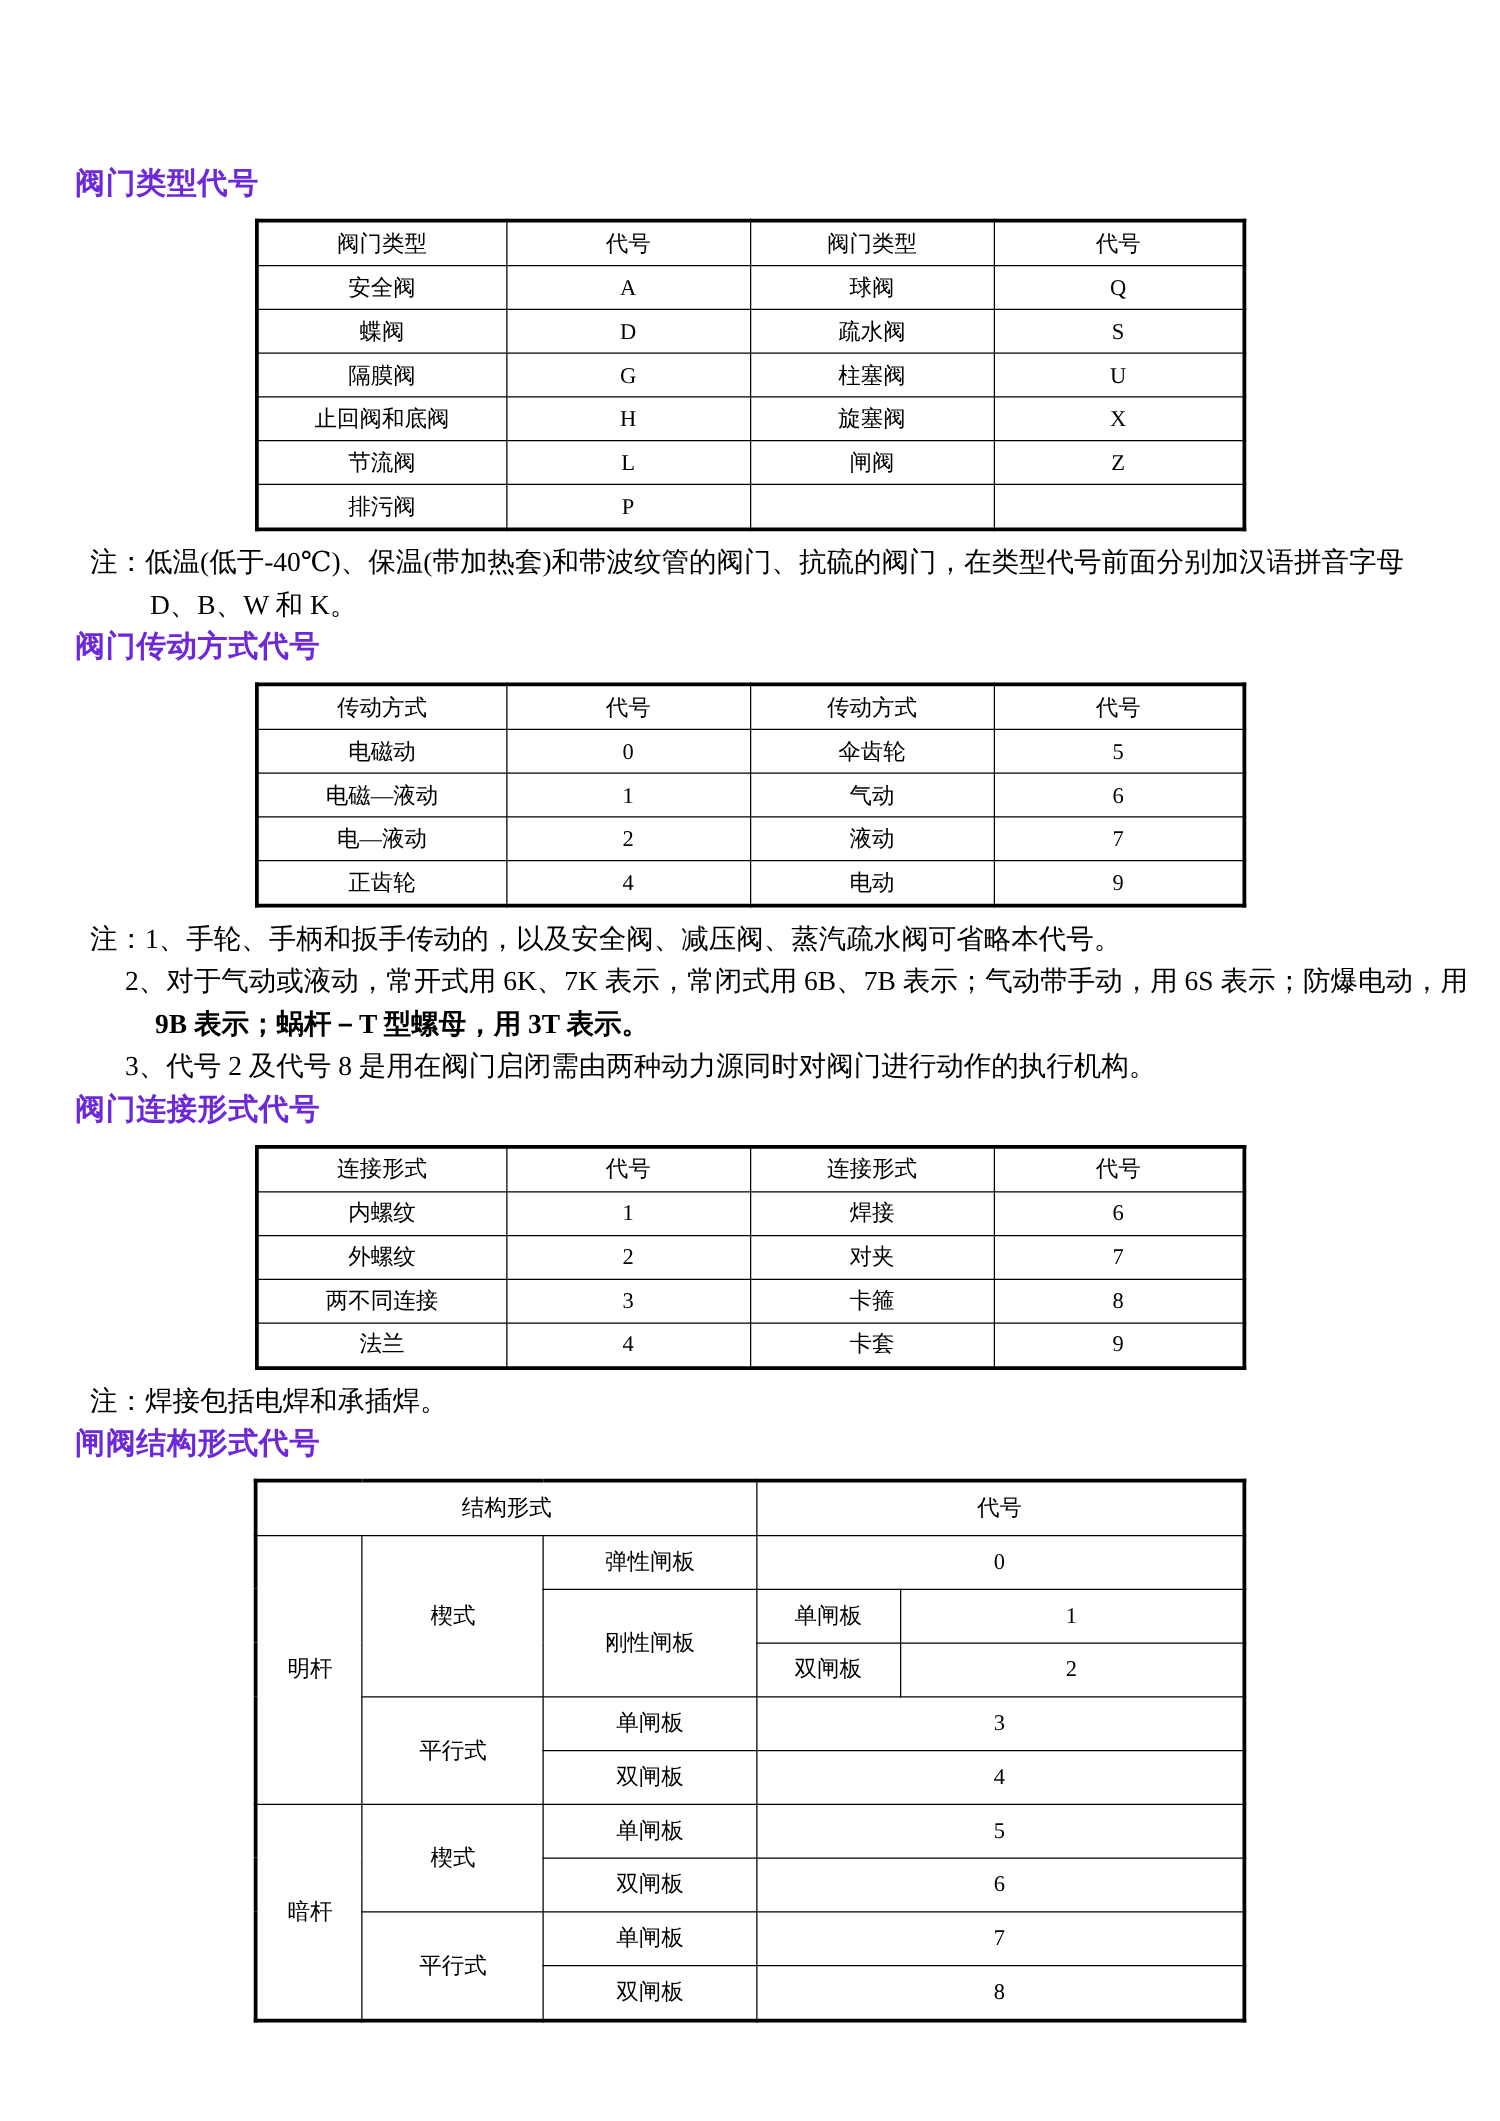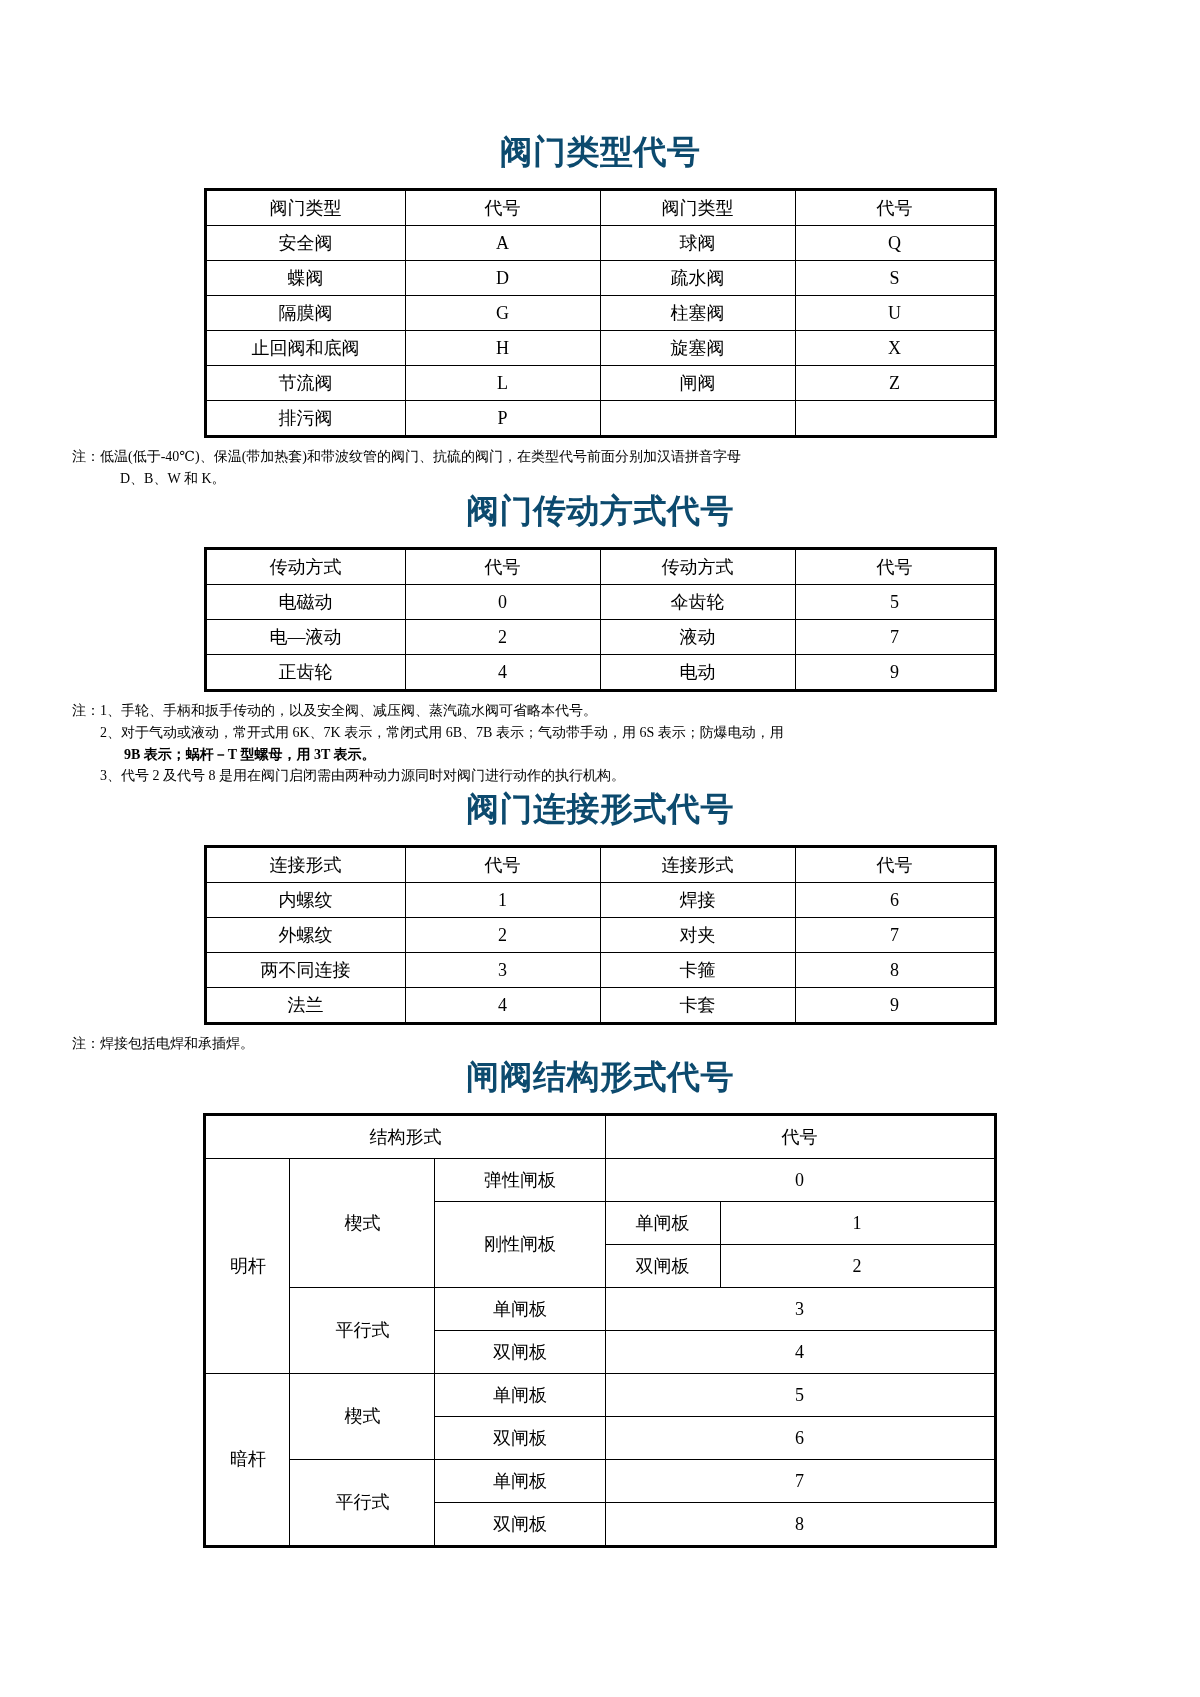--- a/index.html
+++ b/index.html
@@ -19,26 +19,25 @@
     box-sizing: border-box;
     padding: 130px 60px 40px 60px;
     position: relative;
   }
   .section {
     margin: 0 0 0 0;
   }
   h2.title {
     font-family: "DejaVu Sans", "Liberation Sans", sans-serif;
     font-weight: bold;
-    font-size: 33px;
-    text-align: center;
+    font-size: 24px;
     margin: 0 0 13px 0;
     padding: 0;
     letter-spacing: 0.5px;
-    color: #0c4a6e;
+    color: #6d28d9;
   }
   .title-sec2 { margin-top: 24px; }
   .title-sec3 { margin-top: 25px; }
   .title-sec4 { margin-top: 25px; }
 
   table.grid {
     border-collapse: collapse;
     table-layout: fixed;
     margin: 0 auto;
     width: 790px;
@@ -62,21 +61,21 @@
 
   
   table.tstruct col.s1 { width: 85px; }
   table.tstruct col.s2 { width: 145px; }
   table.tstruct col.s3 { width: 170px; }
   table.tstruct col.s4 { width: 115px; }
   table.tstruct col.s5 { width: 275px; }
   table.tstruct td { height: 38px; }
 
   .note {
-    font-size: 14px;
+    font-size: 22px;
     line-height: 1.55;
     margin: 8px 0 0 12px;
     font-family: "Liberation Serif", "DejaVu Serif", serif;
   }
   .note-line {
     display: block;
     white-space: nowrap;
   }
   .note-indent-1 { padding-left: 48px; }
   .note-indent-2 { padding-left: 28px; }
@@ -162,20 +161,26 @@
           <td>传动方式</td>
           <td>代号</td>
           <td>传动方式</td>
           <td>代号</td>
         </tr>
         <tr>
           <td>电磁动</td>
           <td>0</td>
           <td>伞齿轮</td>
           <td>5</td>
+        </tr>
+        <tr>
+          <td>电磁—液动</td>
+          <td>1</td>
+          <td>气动</td>
+          <td>6</td>
         </tr>
         <tr>
           <td>电—液动</td>
           <td>2</td>
           <td>液动</td>
           <td>7</td>
         </tr>
         <tr>
           <td>正齿轮</td>
           <td>4</td>

